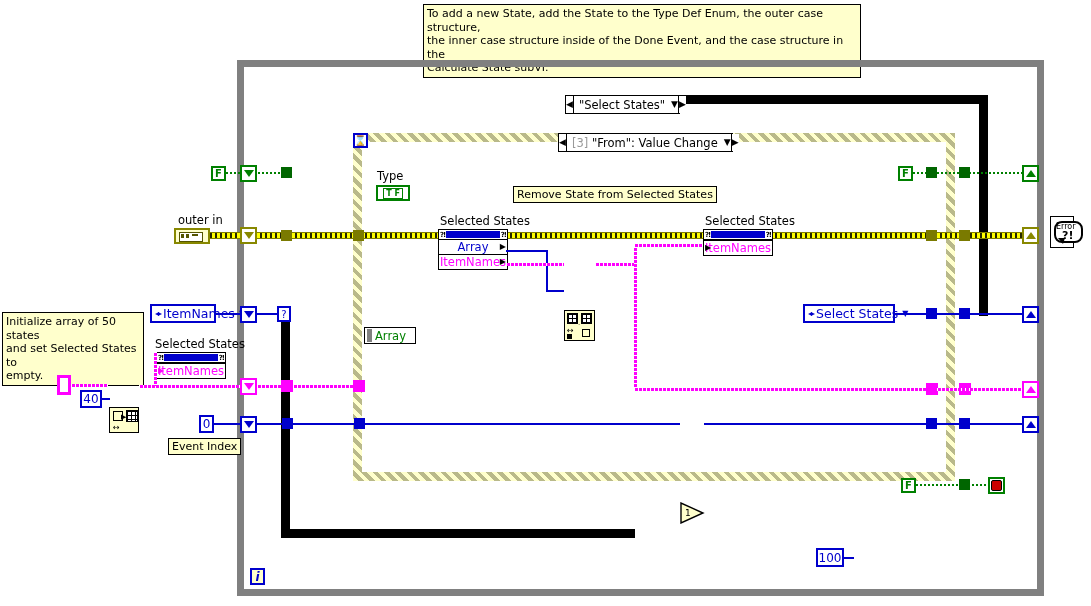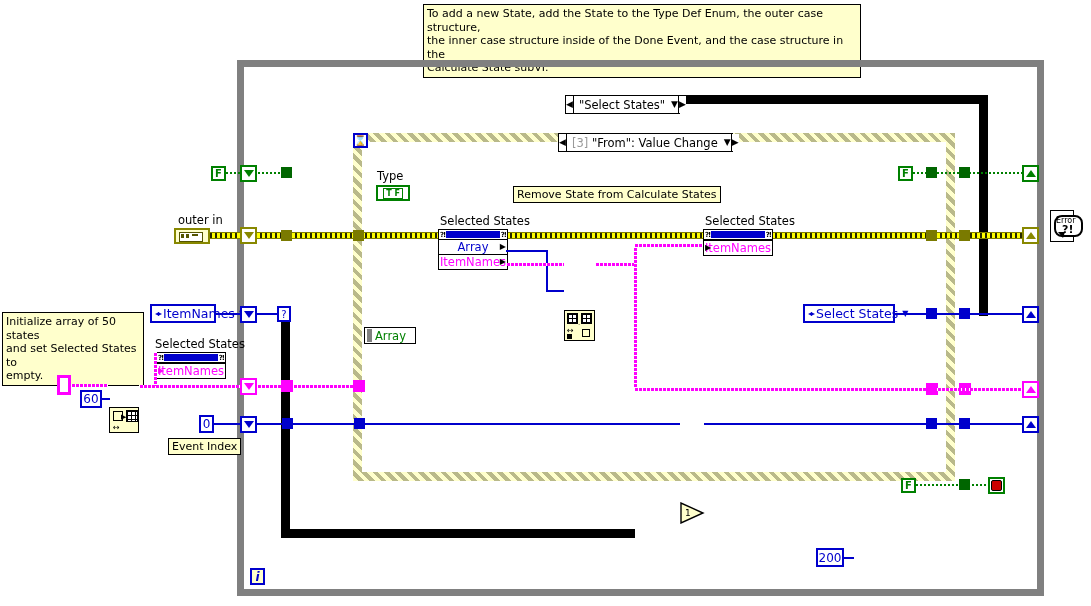--- a/index.html
+++ b/index.html
@@ -235,21 +235,21 @@
   <div class="tri" style="border-left:5px solid transparent;border-right:5px solid transparent;border-top:7px solid #888800;"></div>
 </div>
 <div class="abs tun tun-olive" style="left:281px;top:230px;width:11px;height:11px;"></div>
 <div class="abs tun tun-olive" style="left:353px;top:230px;width:11px;height:11px;"></div>
 <div class="abs tun tun-olive" style="left:926px;top:230px;width:11px;height:11px;"></div>
 <div class="abs tun tun-olive" style="left:959px;top:230px;width:11px;height:11px;"></div>
 <div class="abs arrbox" style="left:1022px;top:227px;width:17px;height:17px;border-color:#888800;">
   <div class="tri" style="border-left:5px solid transparent;border-right:5px solid transparent;border-bottom:7px solid #888800;"></div>
 </div>
 
-<div class="abs err-node" style="left:1050px;top:210px;width:24px;height:32px;padding-left:12px;">
+<div class="abs err-node" style="left:1050px;top:216px;width:24px;height:32px;padding-left:12px;">
   <div class="abs" style="left:3px;top:4px;width:25px;height:18px;border:2px solid #000;border-radius:8px;background:#fff;"></div>
   <div class="abs" style="left:5px;top:6px;font-size:8px;color:#000;line-height:8px;">Error</div>
   <div class="abs" style="left:11px;top:13px;font-size:11px;font-weight:bold;color:#000;line-height:11px;">?!</div>
   <div class="abs" style="left:7px;top:21px;width:0;height:0;border-left:5px solid transparent;border-right:2px solid transparent;border-top:6px solid #000;"></div>
 </div>
 
 <div class="abs enum" style="left:150px;top:304px;width:66px;">
   <span class="lr">◂▸</span>
   <span>ItemNames</span>
   <span class="cv">▼</span>
@@ -268,21 +268,21 @@
     <span class="q">?!</span>
   </div>
   <div class="row items">
     <span class="ptr" style="left:1px;top:3px;">▶</span>
     <span>ItemNames</span>
   </div>
 </div>
 
 <div class="abs const-mag" style="left:57px;top:375px;width:14px;height:20px;"></div>
 <div class="abs w w-mag-dot" style="left:71px;top:384px;width:37px;height:3px;"></div>
-<div class="abs const-blue" style="left:80px;top:390px;width:22px;height:18px;">60</div>
+<div class="abs const-blue" style="left:80px;top:390px;width:22px;height:18px;">40</div>
 <div class="abs w w-blue" style="left:102px;top:398px;width:8px;height:2px;"></div>
 <div class="abs fnode" style="left:109px;top:375px;width:30px;height:26px;">
   <div class="abs" style="left:3px;top:3px;width:8px;height:8px;border:1px solid #000;"></div>
   <div class="abs" style="left:11px;top:6px;font-size:7px;line-height:7px;">▶</div>
   <div class="abs grid3" style="left:16px;top:2px;width:12px;height:12px;background-size:4px 4px;"></div>
   <div class="abs" style="left:3px;top:16px;font-size:8px;line-height:8px;">↔</div>
 </div>
 <div class="abs w w-mag-dot" style="left:139px;top:385px;width:103px;height:3px;"></div>
 <div class="abs w w-mag-dot-v" style="left:154px;top:352px;width:3px;height:34px;"></div>
 <div class="abs arrbox" style="left:240px;top:378px;width:17px;height:17px;border-color:#ff00ff;">
@@ -299,21 +299,21 @@
   <div class="tri" style="border-left:5px solid transparent;border-right:5px solid transparent;border-top:7px solid #0000cc;"></div>
 </div>
 <div class="abs tun tun-blue" style="left:282px;top:418px;width:11px;height:11px;"></div>
 <div class="abs tun tun-blue" style="left:354px;top:418px;width:11px;height:11px;"></div>
 
 <div class="abs plain-label" style="left:377px;top:170px;">Type</div>
 <div class="abs const-green-tf" style="left:376px;top:185px;width:34px;height:16px;">
   <span class="tf-inner">T F</span>
 </div>
 
-<div class="abs label-free" style="left:513px;top:186px;">Remove State from Calculate States</div>
+<div class="abs label-free" style="left:513px;top:186px;">Remove State from Selected States</div>
 
 <div class="abs plain-label" style="left:440px;top:215px;">Selected States</div>
 <div class="abs cluster" style="left:438px;top:229px;width:68px;">
   <div class="bar">
     <span class="q">?!</span>
     <span class="fill"></span>
     <span class="q">?!</span>
   </div>
   <div class="row val">
     <span>Array</span>
@@ -405,14 +405,14 @@
   <div class="tri" style="border-left:5px solid transparent;border-right:5px solid transparent;border-bottom:7px solid #0000cc;"></div>
 </div>
 
 <div class="abs term t-green" style="left:901px;top:478px;width:15px;height:15px;">F</div>
 <div class="abs w w-green-dot" style="left:916px;top:484px;width:72px;height:2px;"></div>
 <div class="abs tun tun-green" style="left:959px;top:479px;width:11px;height:11px;"></div>
 <div class="abs stop-btn" style="left:988px;top:477px;width:17px;height:17px;">
   <div class="stop-oct"></div>
 </div>
 
-<div class="abs const-blue" style="left:816px;top:548px;width:28px;height:19px;">200</div>
+<div class="abs const-blue" style="left:816px;top:548px;width:28px;height:19px;">100</div>
 <div class="abs w w-blue" style="left:844px;top:557px;width:10px;height:2px;"></div>
 
 </body></html>

